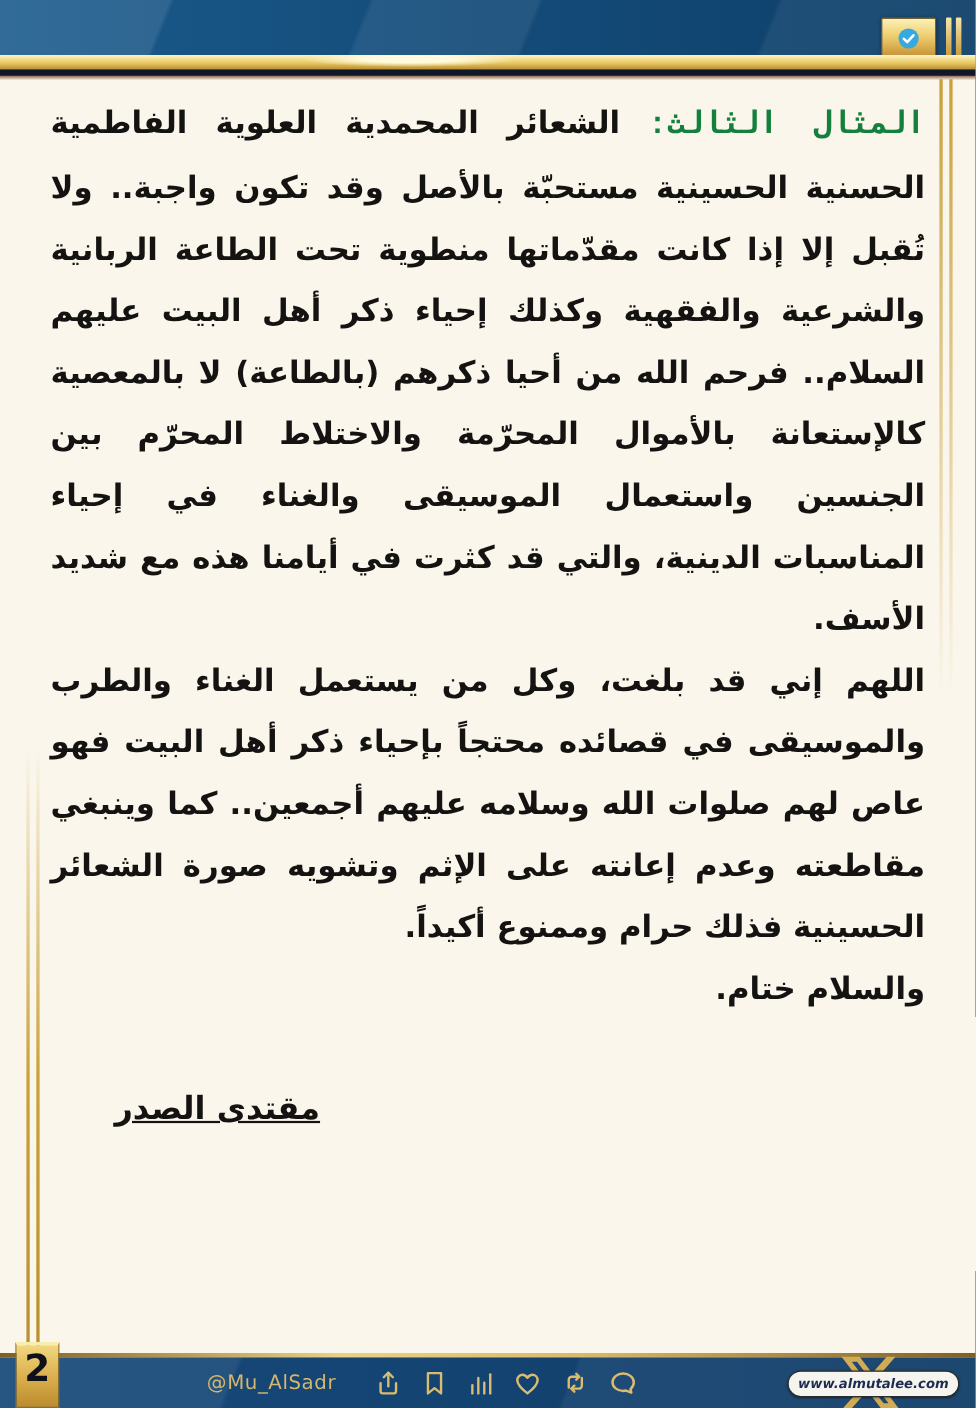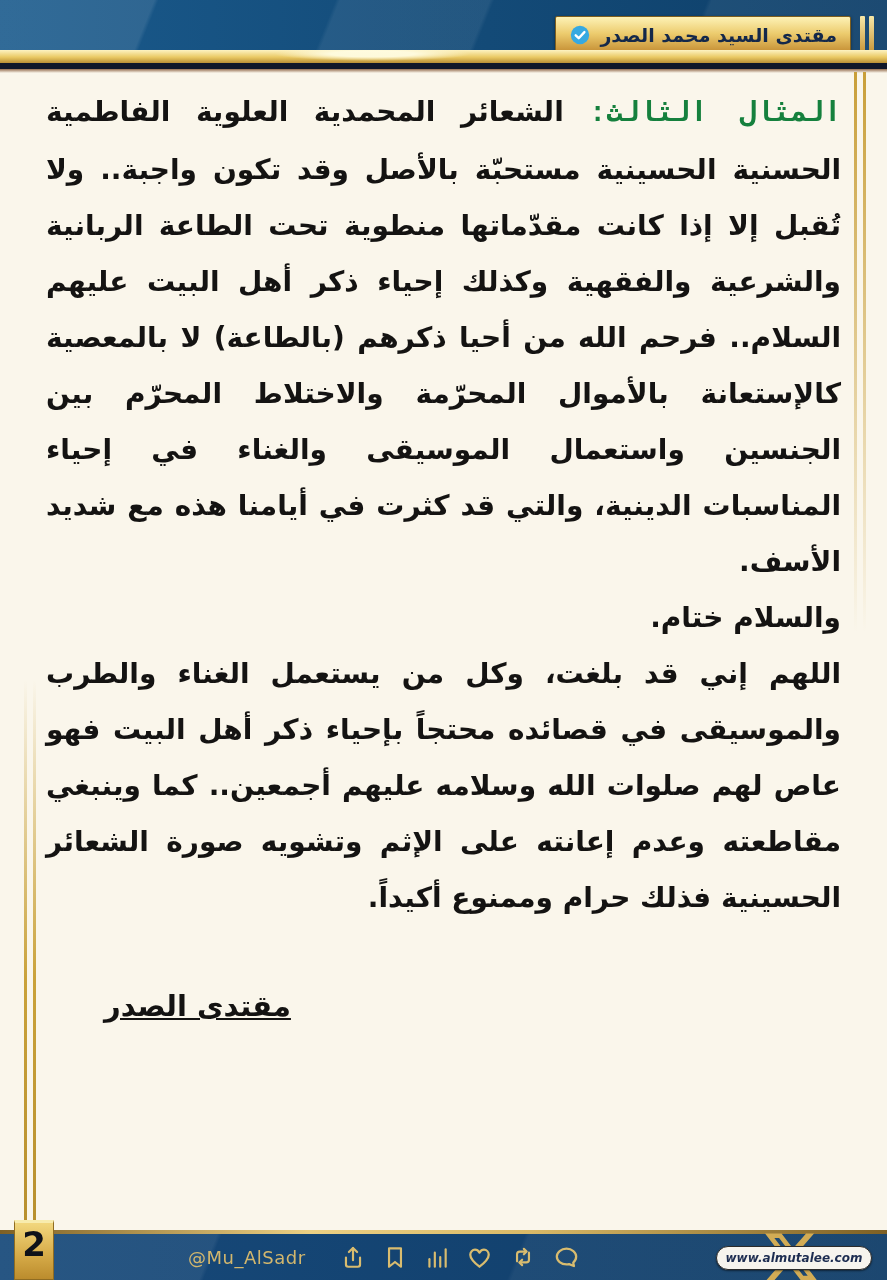--- a/index.html
+++ b/index.html
@@ -87,21 +87,20 @@
     color:#0e1119; font-size:34px; font-weight:bold; line-height:42px; z-index:3;
   }
 </style>
 </head>
 <body>
 
 <div class="page">
 
   <div class="header">
     <div class="badge">
-      <span class="badge-label">مقتدى السيد محمد الصدر</span>
       <span class="check">
         <svg width="22" height="22" viewBox="0 0 24 24">
           <circle cx="12" cy="12" r="10" fill="#36a9e1"></circle>
           <polyline points="7.3,12.4 10.6,15.5 16.8,8.8" fill="none" stroke="#ffffff" stroke-width="2.6" stroke-linecap="round" stroke-linejoin="round"></polyline>
         </svg>
       </span>
     </div>
     <div class="badge-bars">
         <i></i>
         <i></i>
@@ -115,22 +114,22 @@
       <i></i>
       <i></i>
     </div>
   <div class="left-lines">
       <i></i>
       <i></i>
     </div>
 
   <div class="content">
     <p><span class="lead">المثال الثالث:</span><span> الشعائر المحمدية العلوية الفاطمية الحسنية الحسينية مستحبّة بالأصل وقد تكون واجبة.. ولا تُقبل إلا إذا كانت مقدّماتها منطوية تحت الطاعة الربانية والشرعية والفقهية وكذلك إحياء ذكر أهل البيت عليهم السلام.. فرحم الله من أحيا ذكرهم (بالطاعة) لا بالمعصية كالإستعانة بالأموال المحرّمة والاختلاط المحرّم بين الجنسين واستعمال الموسيقى والغناء في إحياء المناسبات الدينية، والتي قد كثرت في أيامنا هذه مع شديد الأسف.</span></p>
+    <p><span>اللهم إني قد بلغت، وكل من يستعمل الغناء والطرب والموسيقى في قصائده محتجاً بإحياء ذكر أهل البيت فهو عاص لهم صلوات الله وسلامه عليهم أجمعين.. كما وينبغي مقاطعته وعدم إعانته على الإثم وتشويه صورة الشعائر الحسينية فذلك حرام وممنوع أكيداً.</span></p>
     <p><span>والسلام ختام.</span></p>
-    <p><span>اللهم إني قد بلغت، وكل من يستعمل الغناء والطرب والموسيقى في قصائده محتجاً بإحياء ذكر أهل البيت فهو عاص لهم صلوات الله وسلامه عليهم أجمعين.. كما وينبغي مقاطعته وعدم إعانته على الإثم وتشويه صورة الشعائر الحسينية فذلك حرام وممنوع أكيداً.</span></p>
     <div class="signature">مقتدى الصدر</div>
   </div>
 
   <div class="footer-gold-line"></div>
   <div class="footer">
     <div class="handle">@Mu_AlSadr</div>
 
     <div class="icons">
       <span>
         <svg width="26" height="26" viewBox="0 0 24 24" fill="none" stroke="#d9bc6f" stroke-width="2" stroke-linecap="round" stroke-linejoin="round">

